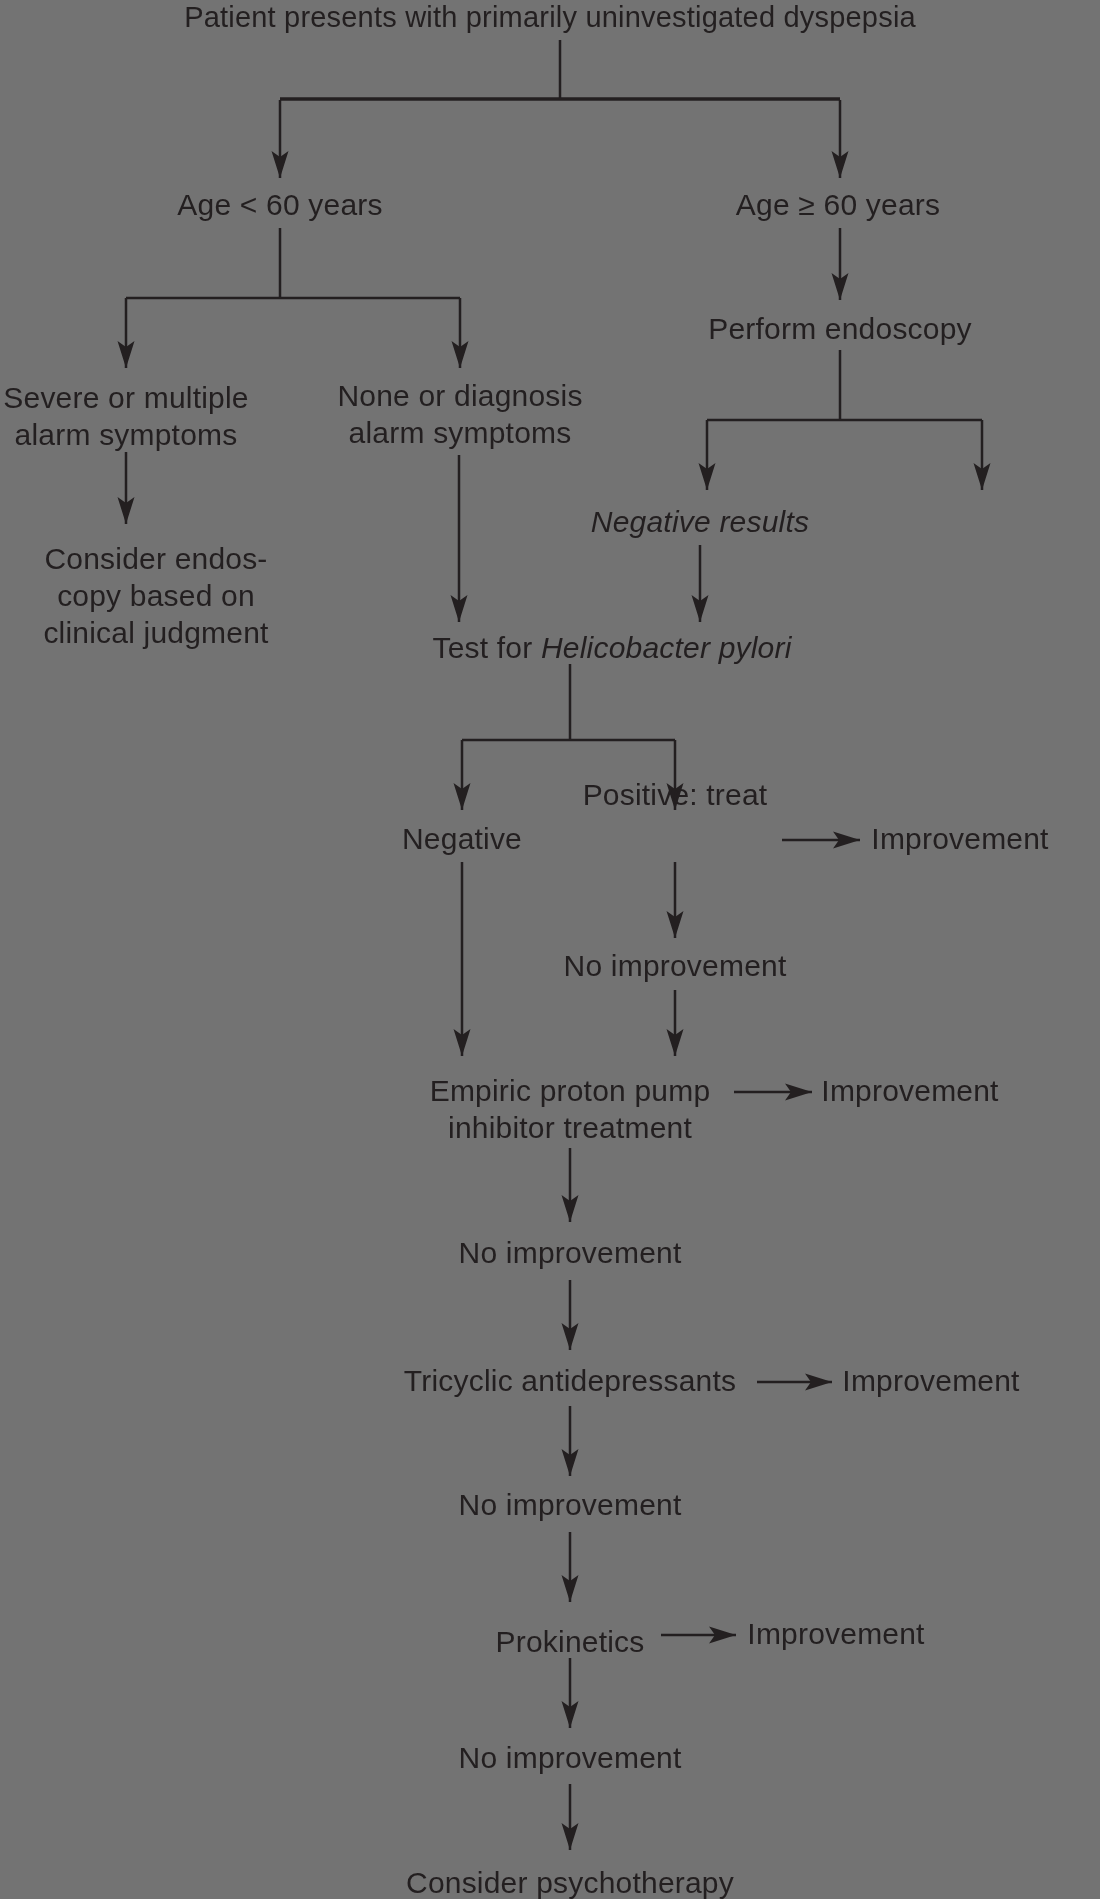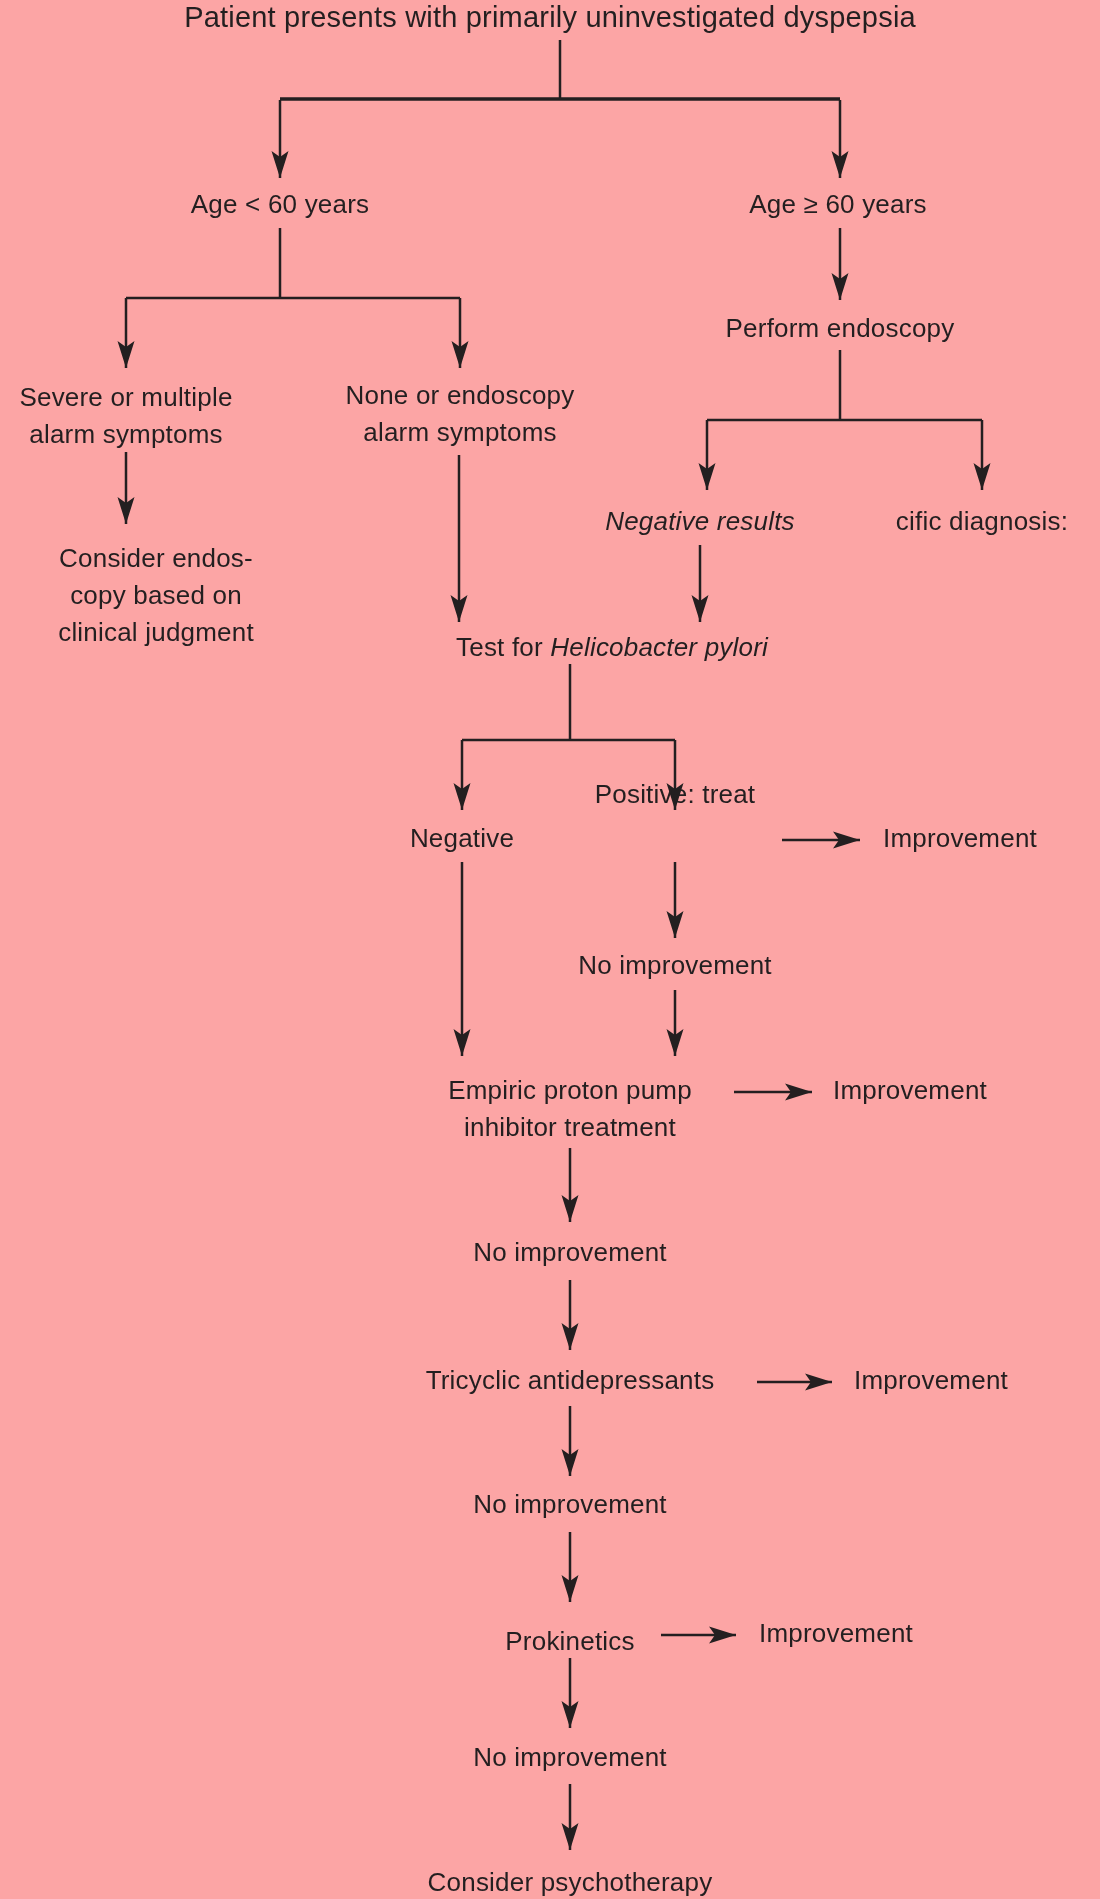--- a/index.html
+++ b/index.html
@@ -3,32 +3,32 @@
 <meta charset="utf-8">
 <style>
   :root { --ink: #231f20; }
   html, body { margin: 0; padding: 0; }
   body { background: #ffffff; }
   #canvas {
     position: relative;
     width: 1100px;
     height: 1899px;
     overflow: hidden;
-    background: #fca5a5;
+    background: #737373;
     font-family: "Liberation Sans", "DejaVu Sans", sans-serif;
     color: var(--ink);
   }
   #connectors { position: absolute; left: 0; top: 0; }
   .ln path { fill: none; stroke: var(--ink); stroke-width: 2.5; }
   .ln path.thick { stroke-width: 3.5; }
   #ah path { fill: var(--ink); stroke: none; }
   .lbl {
     position: absolute;
     transform: translateX(-50%);
-    font-size: 26px;
+    font-size: 30px;
     line-height: 37px;
     letter-spacing: 0.2px;
     text-align: center;
     white-space: nowrap;
     color: var(--ink);
   }
   .lbl.title { font-size: 29px; line-height: 34px; }
   .it { font-style: italic; }
 </style>
 </head>
@@ -84,36 +84,35 @@
   <div class="lbl" style="left:280px; top:186px;">Age &lt; 60 years</div>
 
   <div class="lbl" style="left:838px; top:186px;">Age ≥ 60 years</div>
 
   <div class="lbl" style="left:126px; top:379px;">
     <div>Severe or multiple</div>
     <div>alarm symptoms</div>
   </div>
 
   <div class="lbl" style="left:460px; top:377px;">
-    <div>None or endoscopy</div>
+    <div>None or diagnosis</div>
     <div>alarm symptoms</div>
   </div>
 
   <div class="lbl" style="left:120px; top:540px;margin-left:36px;">
     <div>Consider endos-</div>
     <div>copy based on</div>
     <div>clinical judgment</div>
   </div>
 
   <div class="lbl" style="left:840px; top:310px;">Perform endoscopy</div>
 
   <div class="lbl" style="left:700px; top:503px;font-style:italic;">Negative results</div>
 
   <div class="lbl" style="left:982px; top:503px;">
-    <div>cific diagnosis:</div>
   </div>
 
   <div class="lbl" style="left:572px; top:629px;margin-left:40px;">
     <span>Test for </span><span class="it">Helicobacter pylori</span>
   </div>
 
   <div class="lbl" style="left:462px; top:820px;">Negative</div>
 
   <div class="lbl" style="left:675px; top:776px;">Positive: treat</div>
 

